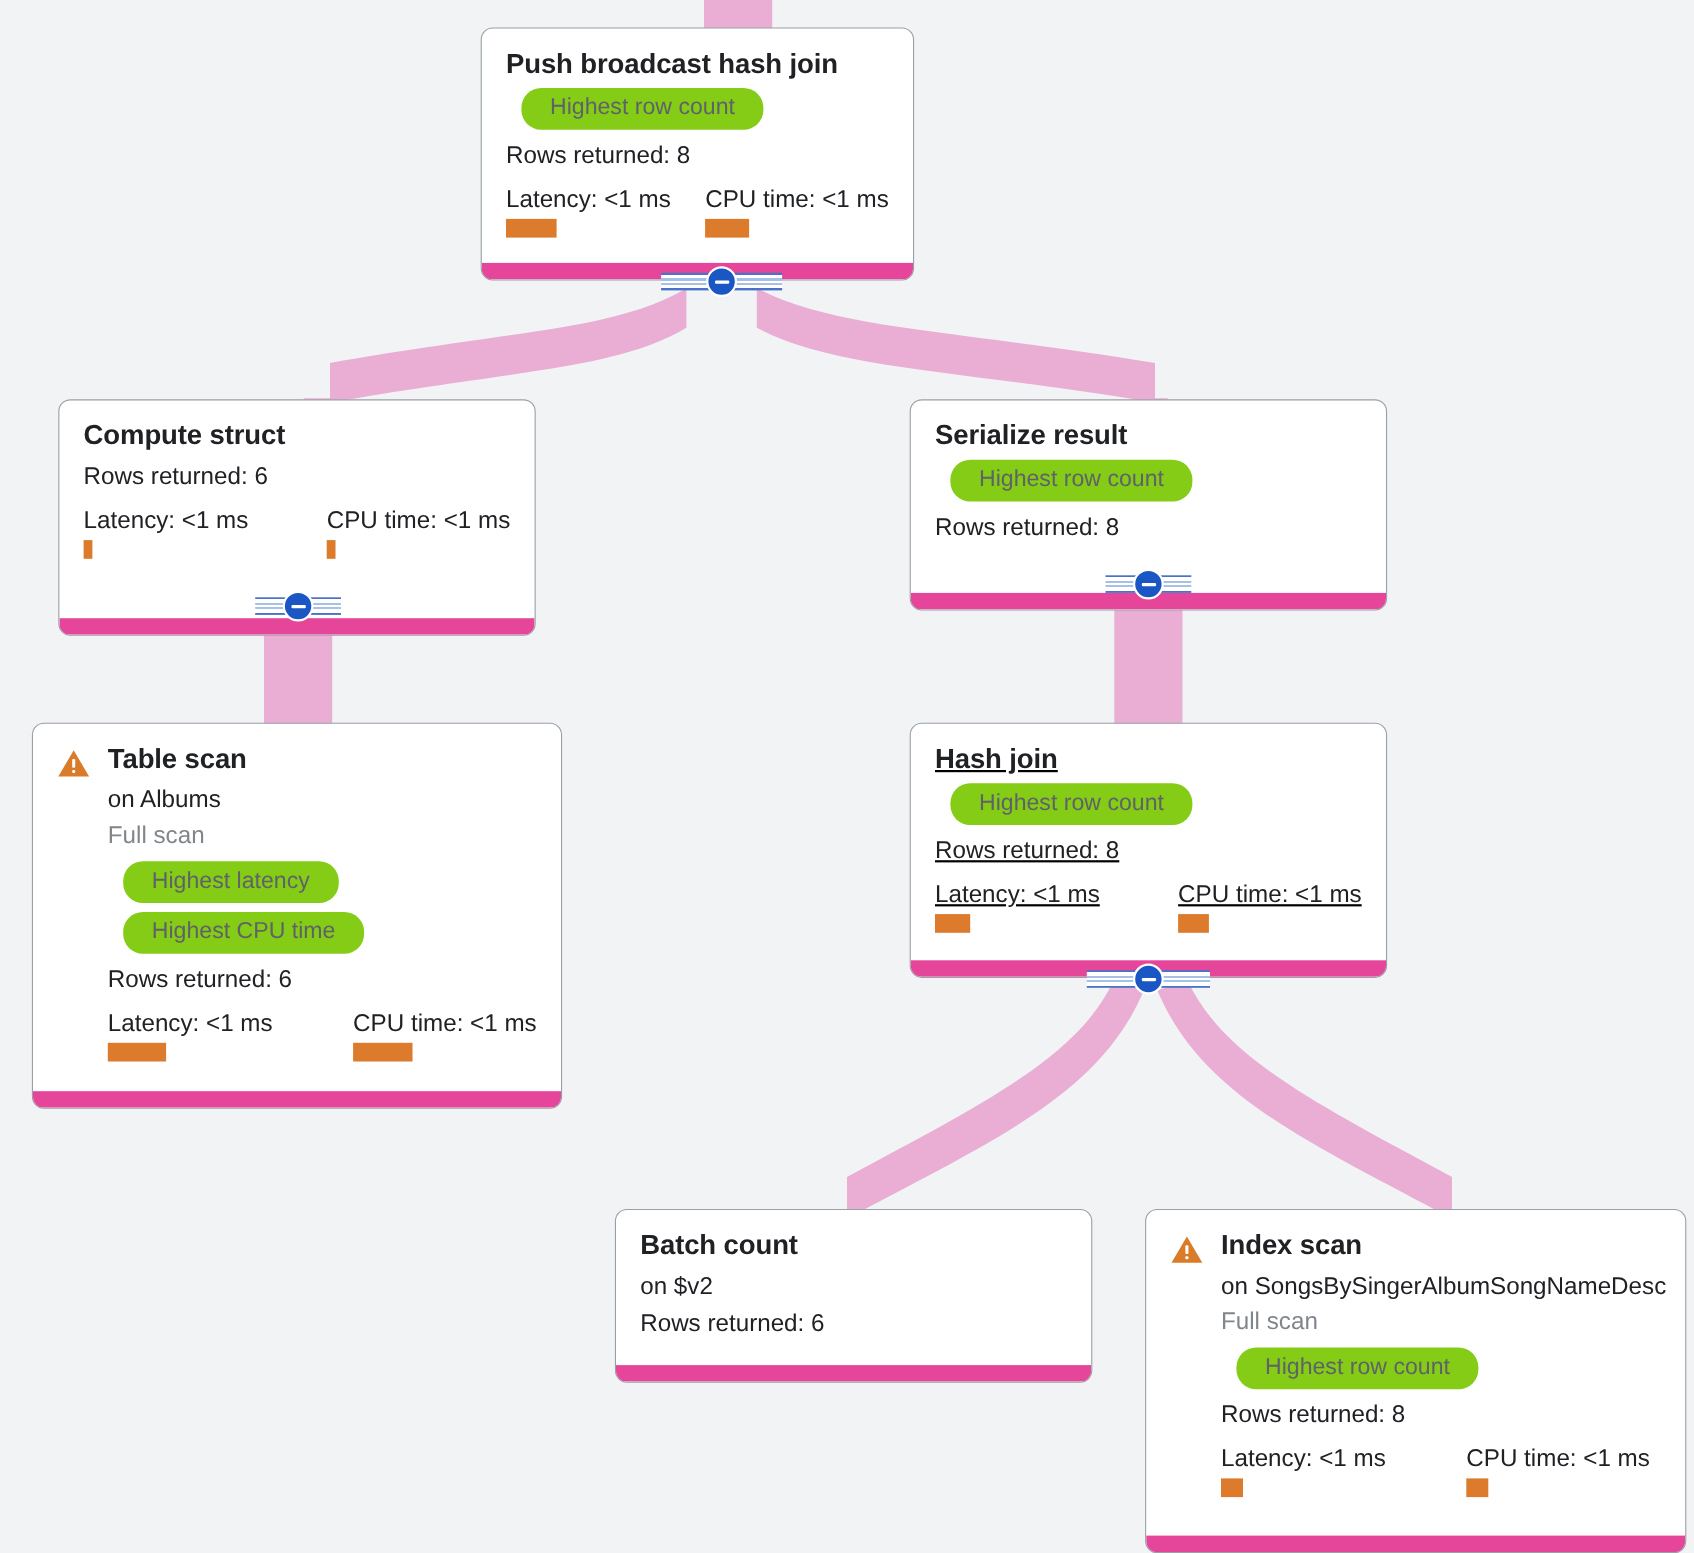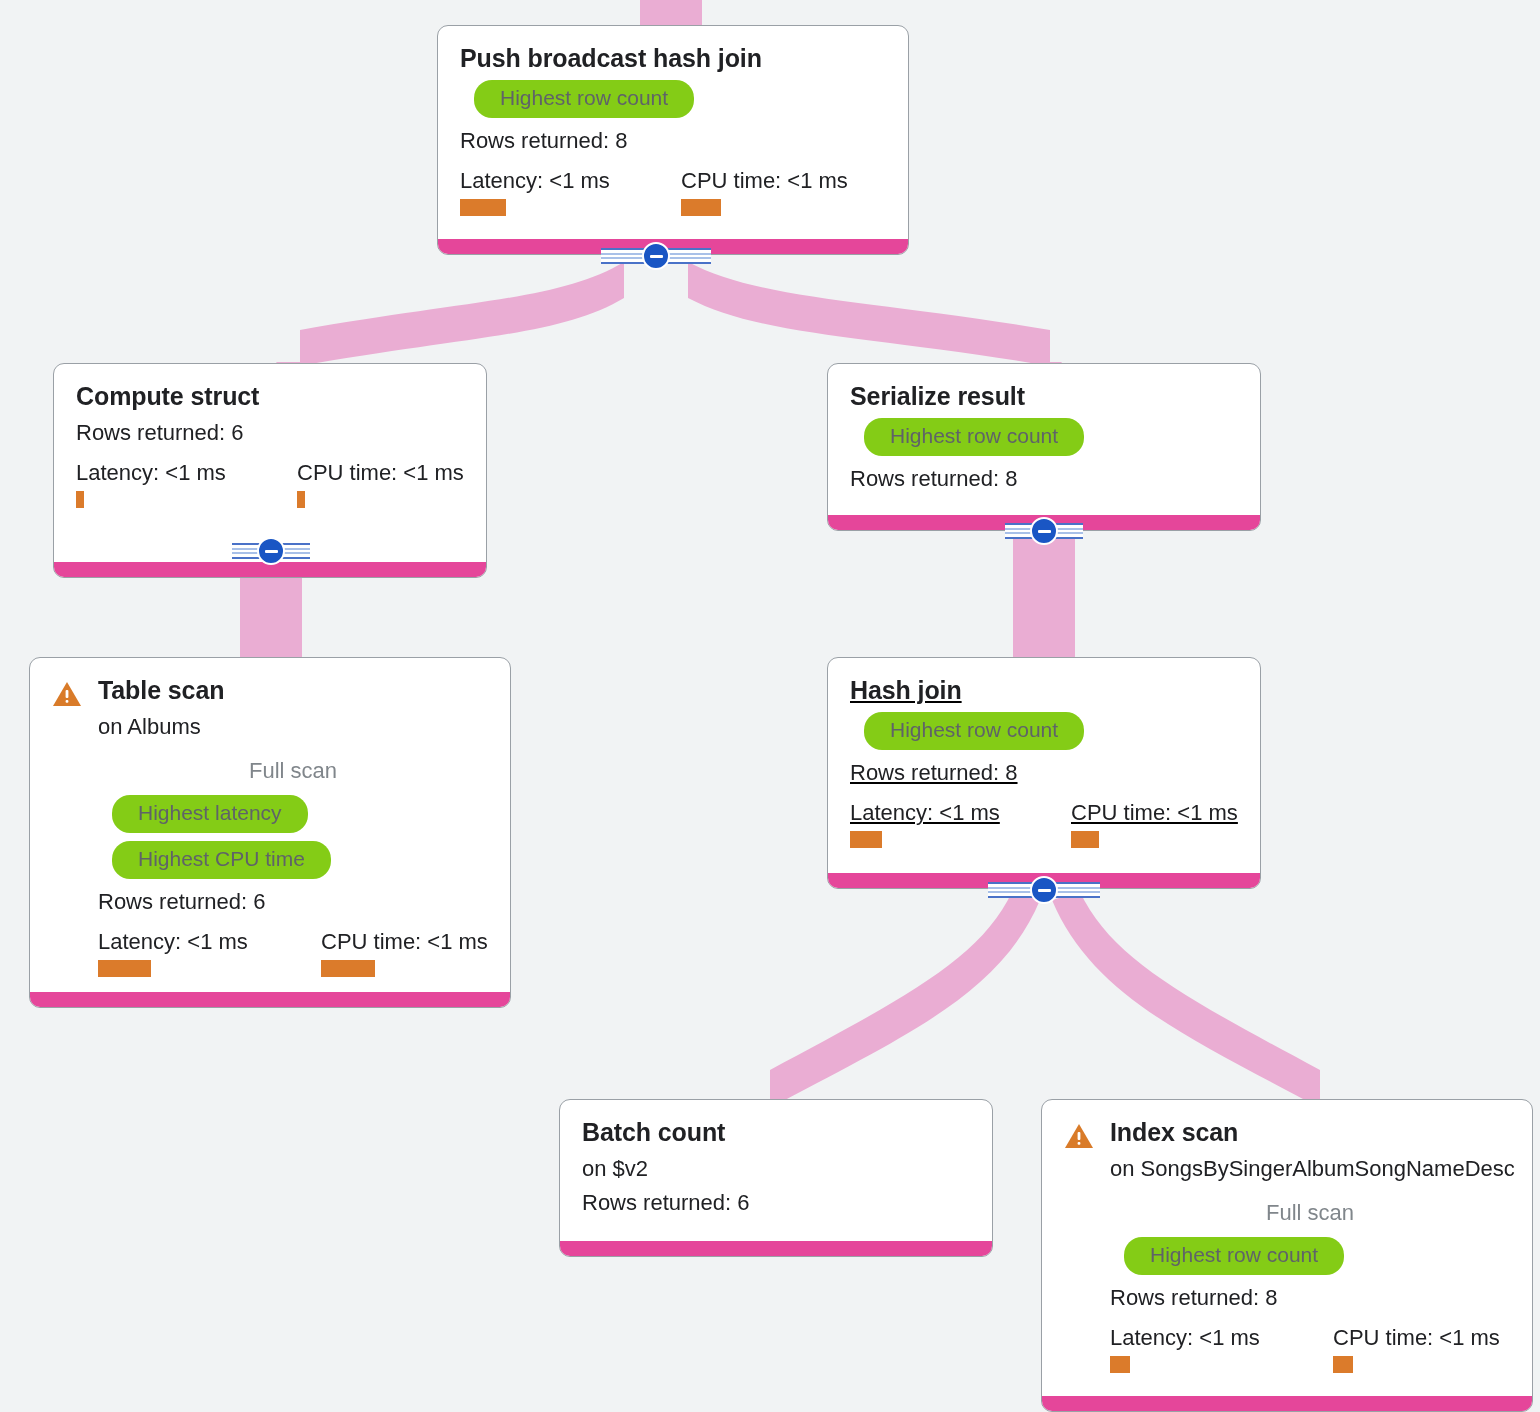--- a/index.html
+++ b/index.html
@@ -59,22 +59,21 @@
   }
   .node-sub {
     font-size: 22px;
     color: #202124;
     line-height: 1.45;
     margin-top: 7px;
     white-space: nowrap;
   }
   .node-sub.muted {
     color: #80868b;
-    margin-top: 12px;
-    text-align: center;
+    margin-top: 0;
   }
   .chip {
     display: inline-block;
     background: #84cc16;
     color: #5f6368;
     font-size: 21px;
     border-radius: 18px;
     padding: 6px 26px 8px 26px;
     margin: 8px 0 0 14px;
     line-height: 1.15;
@@ -186,21 +185,21 @@
       <path d="M 756,1102 L 788,1102 L 772,1121 Z"></path>
 
       <path d="M 1052,900
                C 1092,996 1190,1038 1320,1108
                L 1320,1070
                C 1190,1000 1112,960 1080,892 Z"></path>
       <path d="M 1290,1102 L 1322,1102 L 1306,1121 Z"></path>
     </g>
   </svg>
 
-  <div class="node" style="left:437px; top:25px; width:472px; height:230px;">
+  <div class="node" style="left:437px; top:25px; width:394px; height:230px;">
     <div class="node-body">
       <div class="node-content">
         <div class="node-title">Push broadcast hash join</div>
         <div>
           <span class="chip">Highest row count</span>
         </div>
         <div class="rows">Rows returned: 8</div>
         <div class="metrics">
           <div class="metric" style="width:190px;">
             <div class="metric-label">Latency: &lt;1 ms</div>
@@ -241,21 +240,21 @@
     </div>
     <div class="node-footer"></div>
   </div>
   <div class="connector" style="left:232px; top:537px; width:78px; height:28px;">
     <div class="conn-rail" style="left:0; width:78px;"></div>
     <div class="conn-circle">
       <div class="conn-minus"></div>
     </div>
   </div>
 
-  <div class="node" style="left:827px; top:363px; width:434px; height:168px;">
+  <div class="node" style="left:827px; top:363px; width:434px; height:192px;">
     <div class="node-body">
       <div class="node-content">
         <div class="node-title">Serialize result</div>
         <div>
           <span class="chip">Highest row count</span>
         </div>
         <div class="rows">Rows returned: 8</div>
       </div>
     </div>
     <div class="node-footer"></div>

